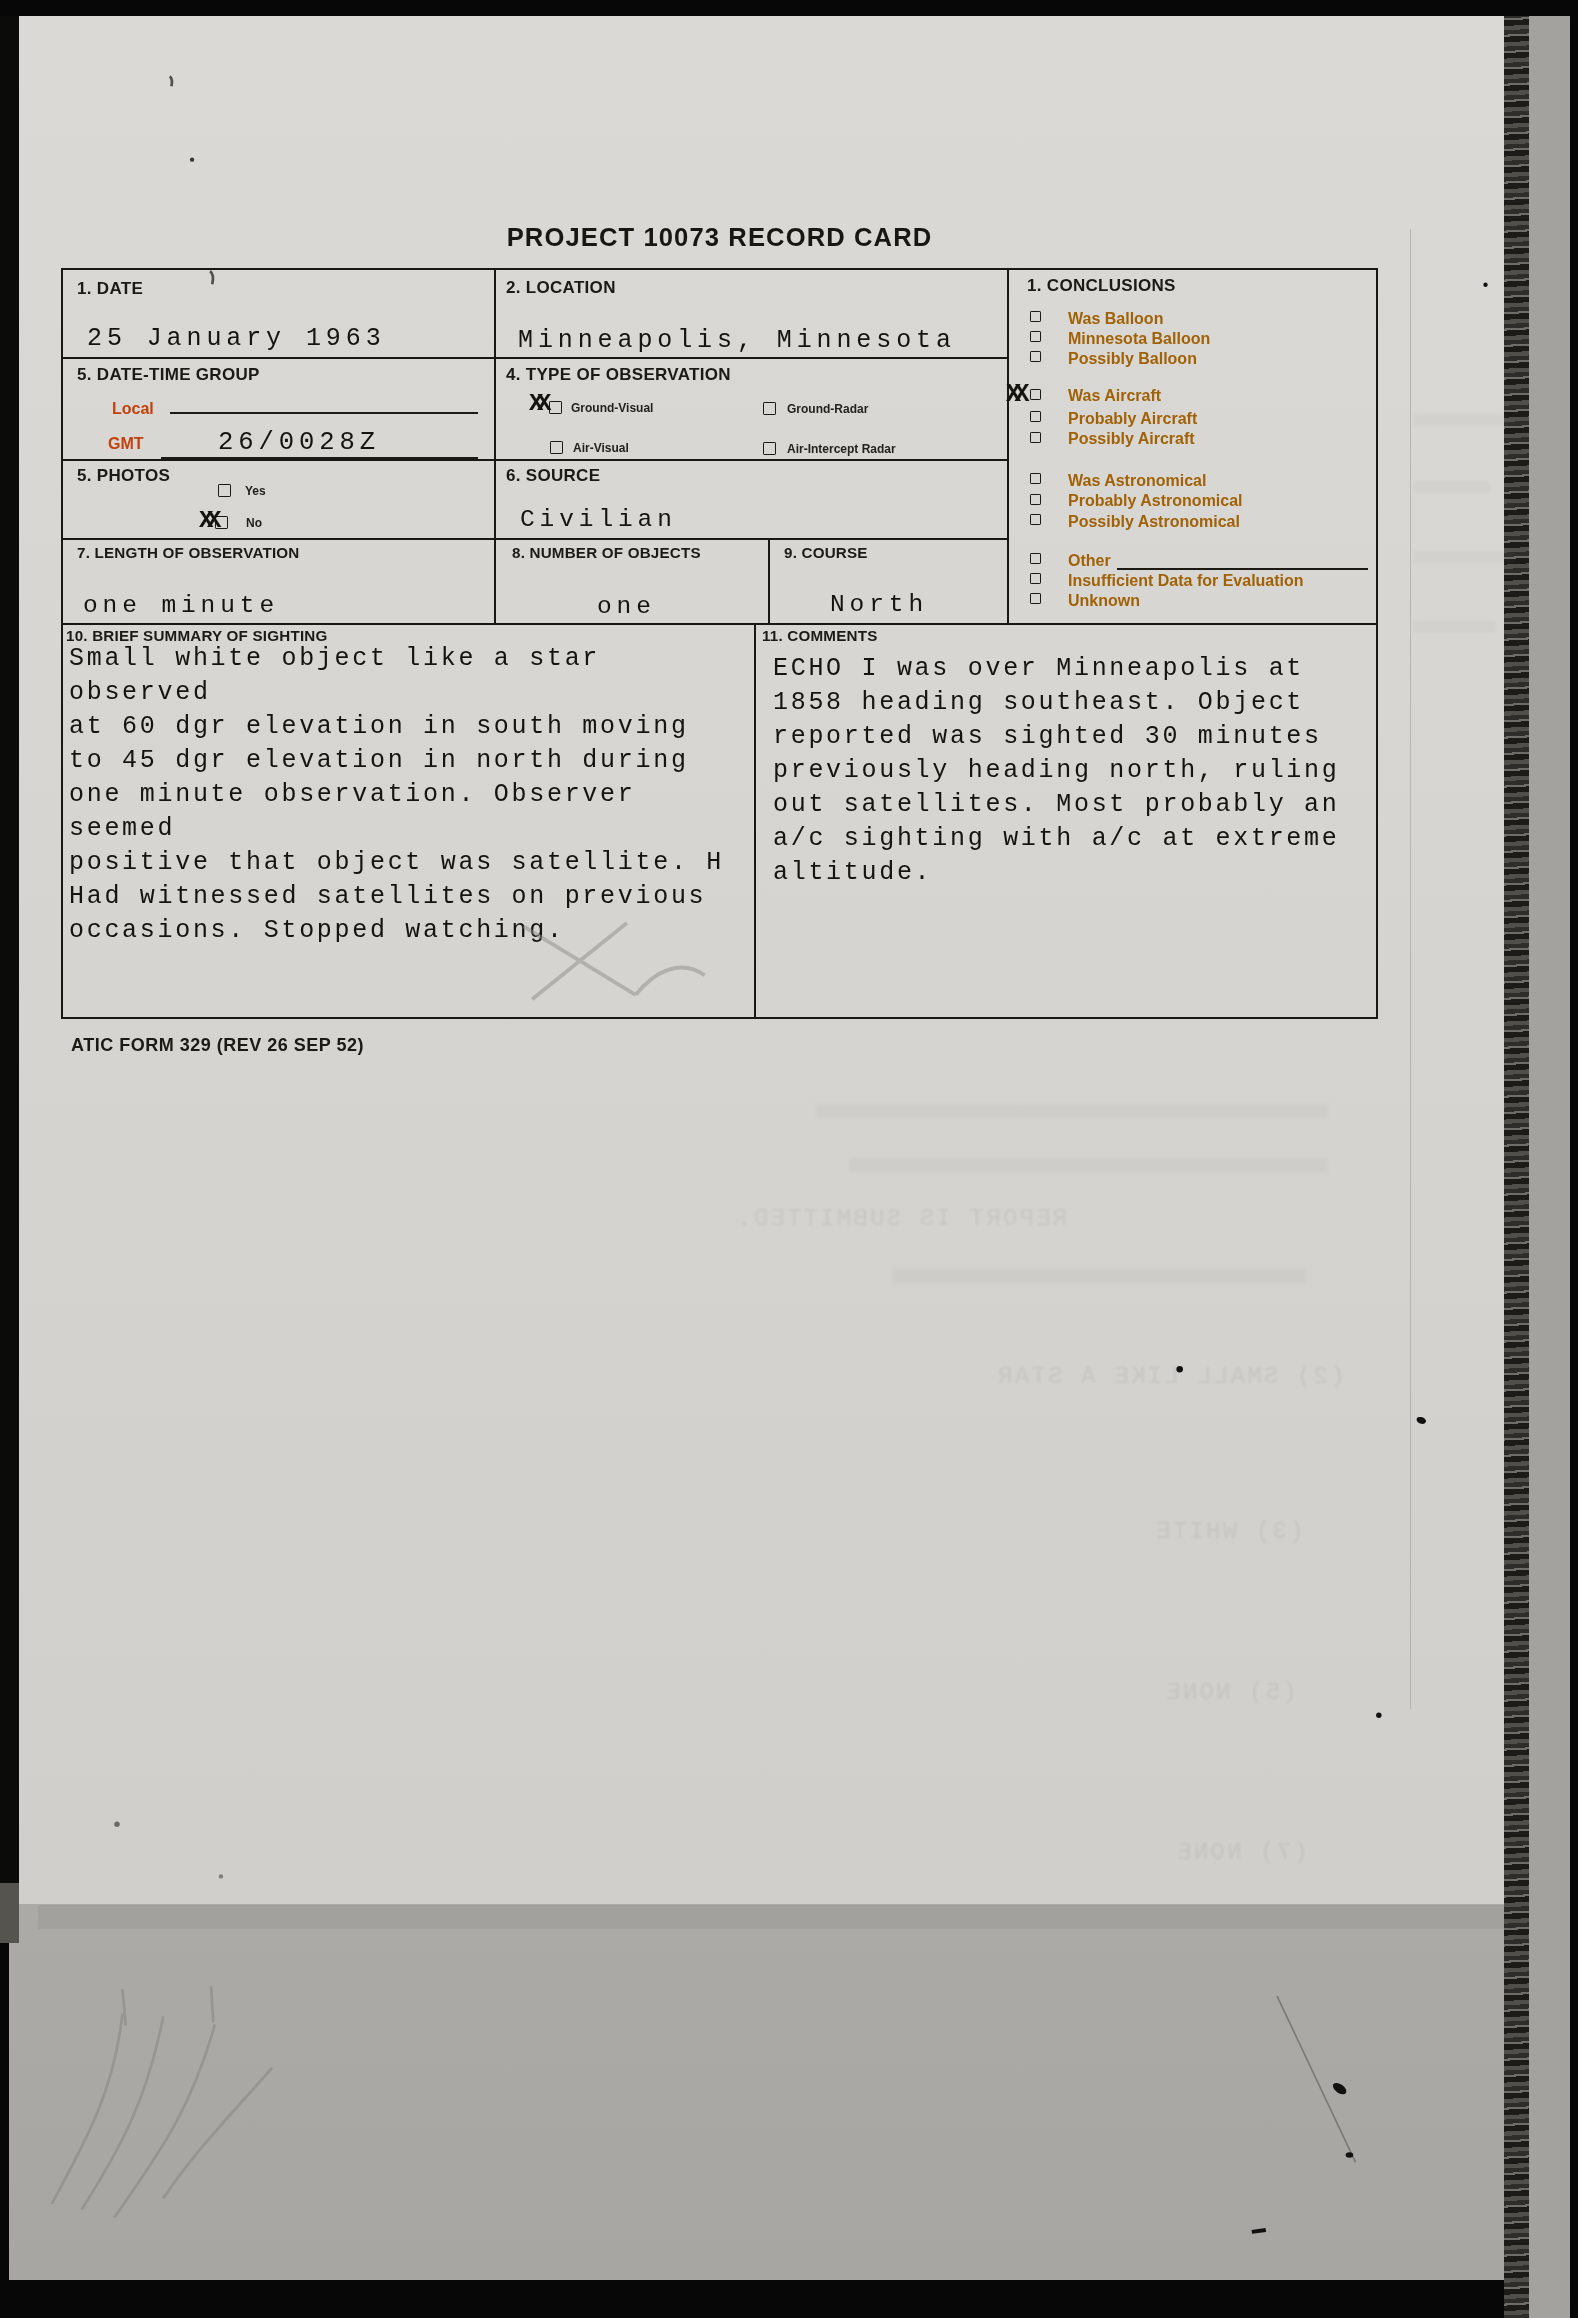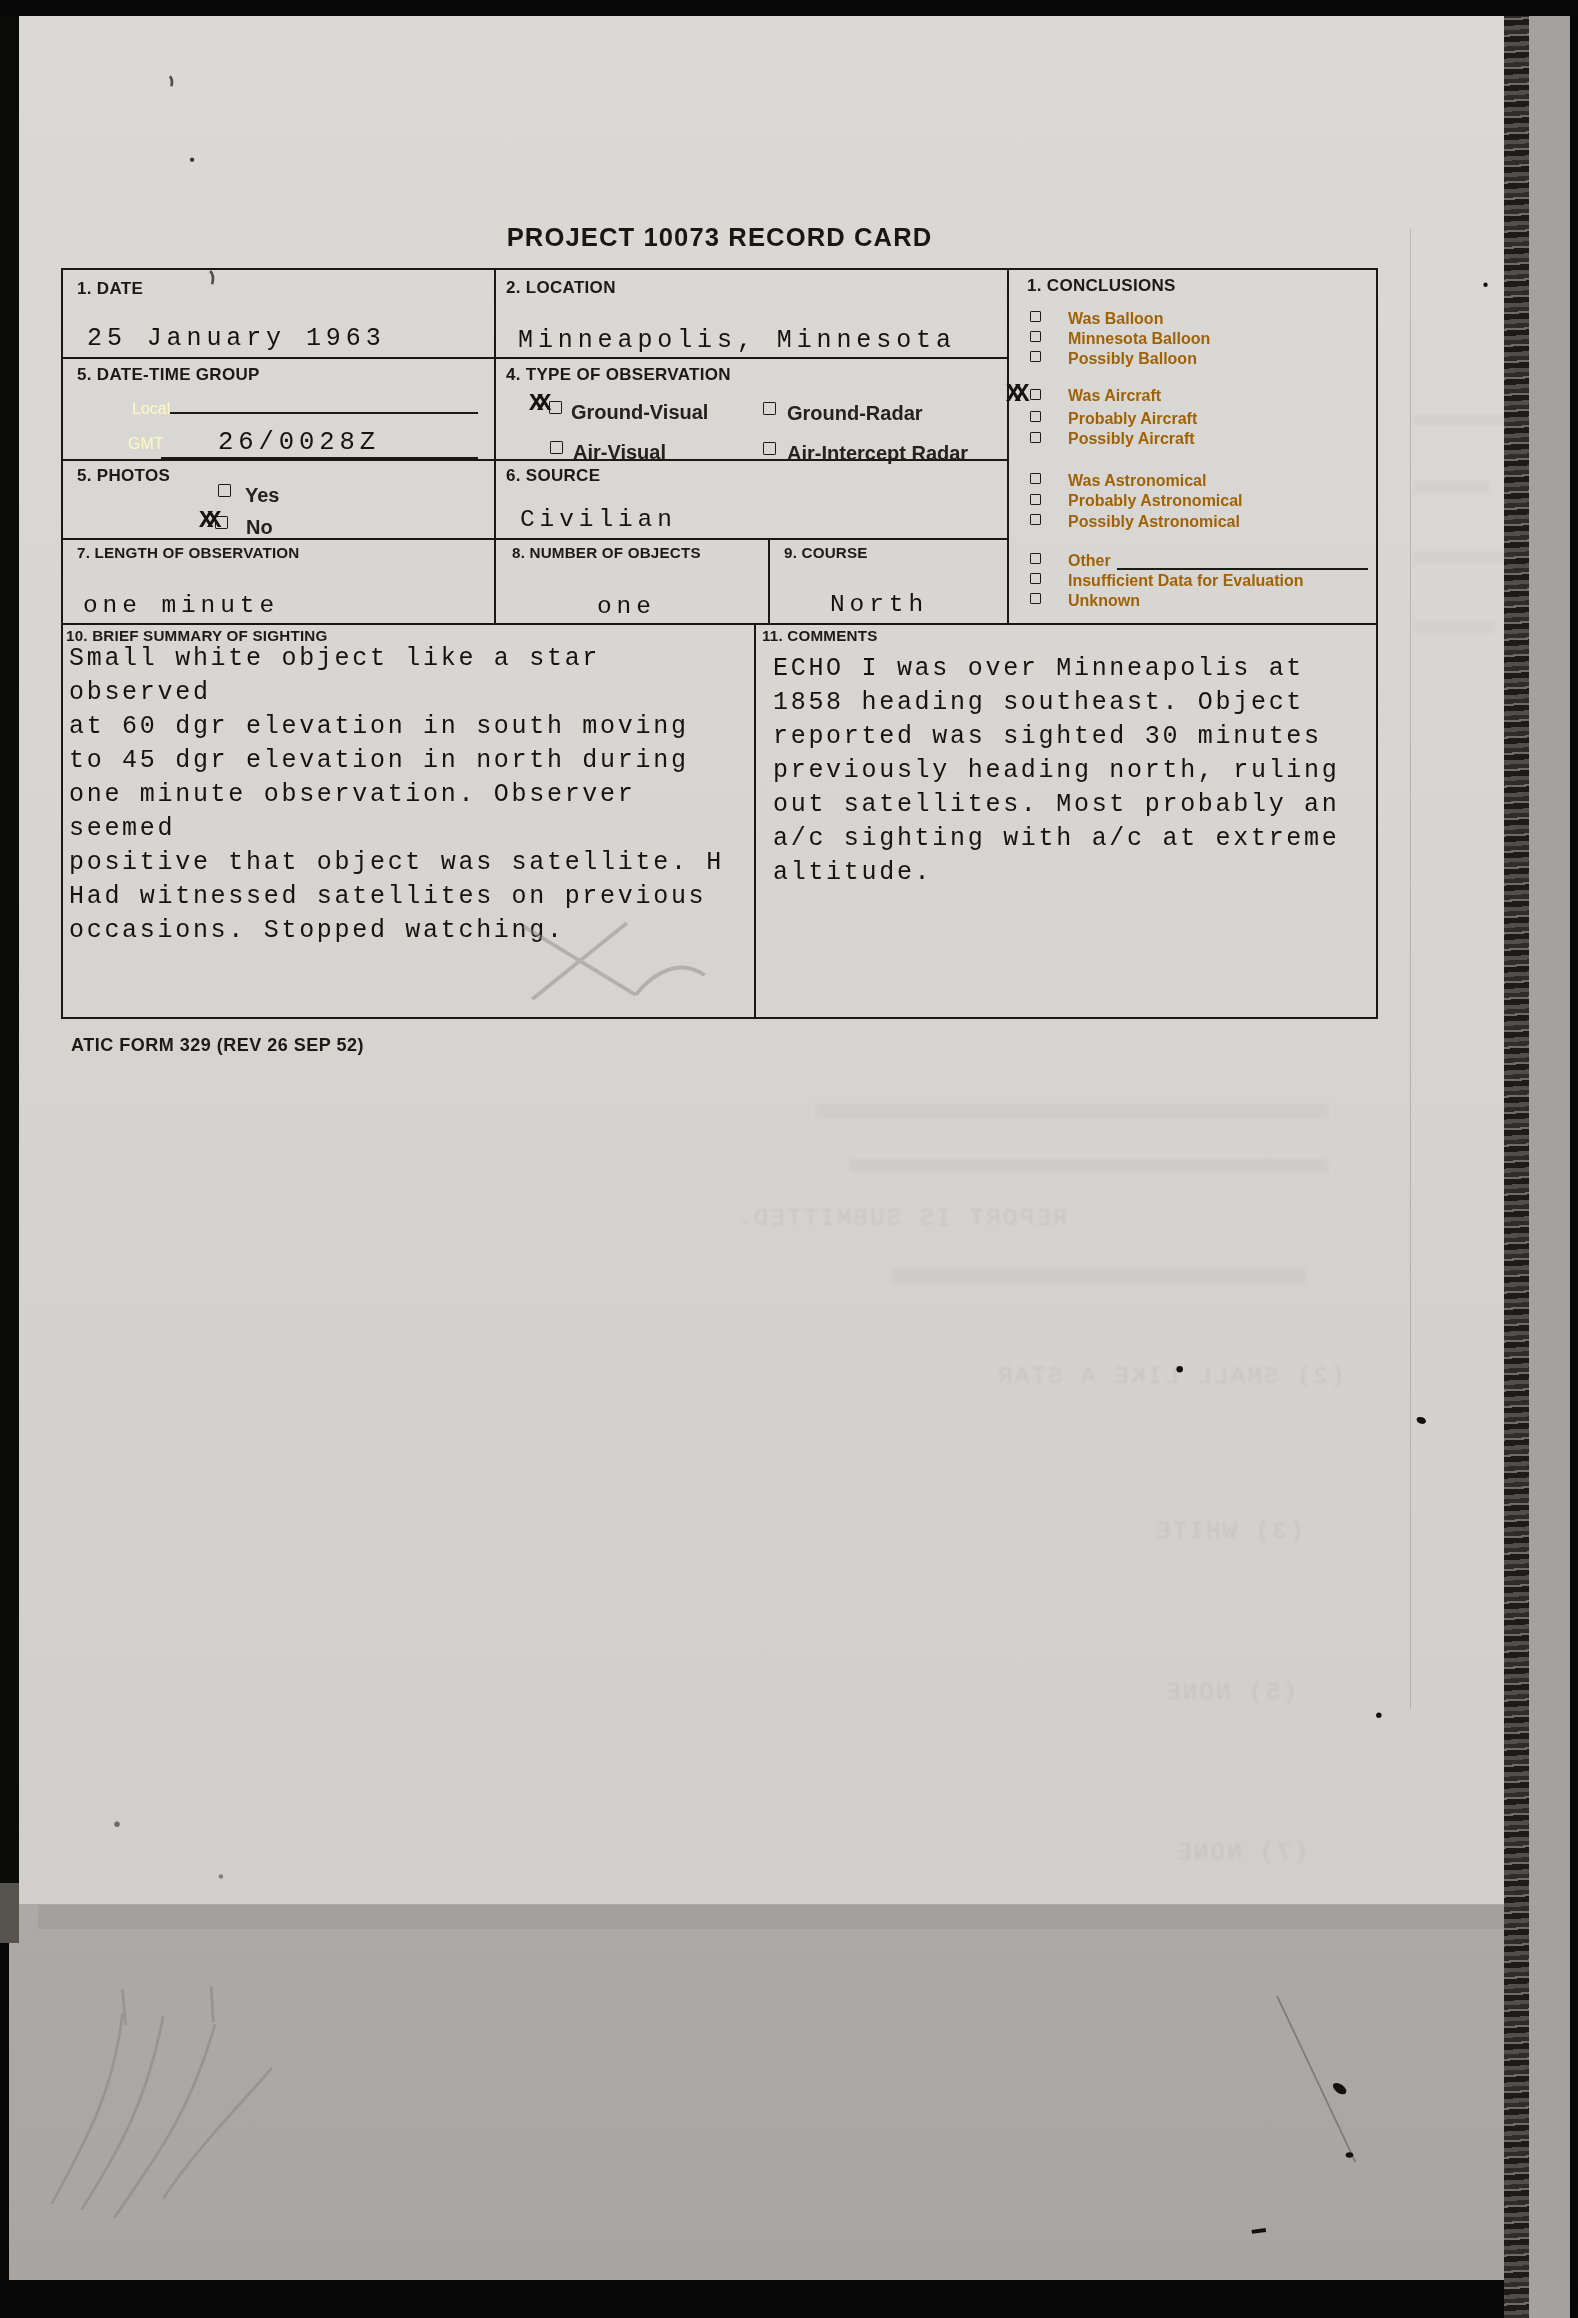--- a/index.html
+++ b/index.html
@@ -19,22 +19,22 @@
   .left-fade { left:0; top:1883px; width:18.5px; height:60px; background:#55544f; }
   .top-bar { left:0; top:0; width:1578px; height:16.3px; background:#070707; }
 
   .card-frame { left:61px; top:268px; width:1317px; height:751px; border:2.2px solid #191813; }
   .hl, .vl { position:absolute; background:#191813; }
 
   .page-title { left:61px; top:223px; width:1317px; text-align:center; font-size:25.6px;
                 font-weight:700; letter-spacing:1.1px; color:#181712; }
   .flabel { position:absolute; font-weight:700; font-size:17px; color:#1b1a14; letter-spacing:0.3px; }
   .flabel-sm { position:absolute; font-weight:700; font-size:15.2px; color:#1b1a14; letter-spacing:0.2px; }
-  .sublabel { position:absolute; font-weight:400; font-size:16px; color:#fef9c3;margin-left:20px; }
-  .optlabel { position:absolute; font-weight:700; font-size:20px; color:#23221c; }
+  .sublabel { position:absolute; font-weight:700; font-size:16px; color:#c2410c; }
+  .optlabel { position:absolute; font-weight:700; font-size:12px; color:#23221c; }
   .cbx { position:absolute; width:11px; height:11px; border:1.6px solid #1b1a14; border-radius:1.1px; }
   .cbx-lg { width:12.5px; height:12.5px; }
   .uline { position:absolute; height:1.6px; background:#1b1a14; }
   .typed { position:absolute; font-family:"Liberation Mono","DejaVu Sans Mono",monospace;
            color:#15140e; font-size:25px; letter-spacing:4.9px; white-space:nowrap; }
   .typeblock { position:absolute; font-family:"Liberation Mono","DejaVu Sans Mono",monospace;
                color:#15140e; font-size:25px; letter-spacing:2.7px; line-height:34px; white-space:pre-line; }
   .xmark { position:absolute; font-family:"Liberation Mono","DejaVu Sans Mono",monospace;
            font-weight:700; color:#15140e; font-size:25px; letter-spacing:-6.5px; }
   .footer { position:absolute; left:71px; top:1035px; font-weight:700; font-size:18px;

